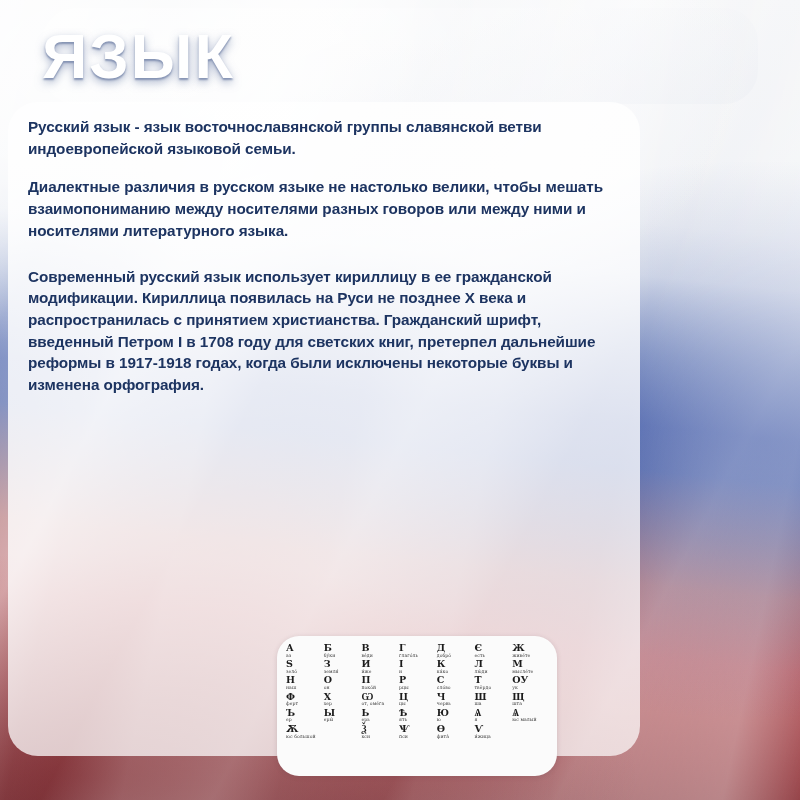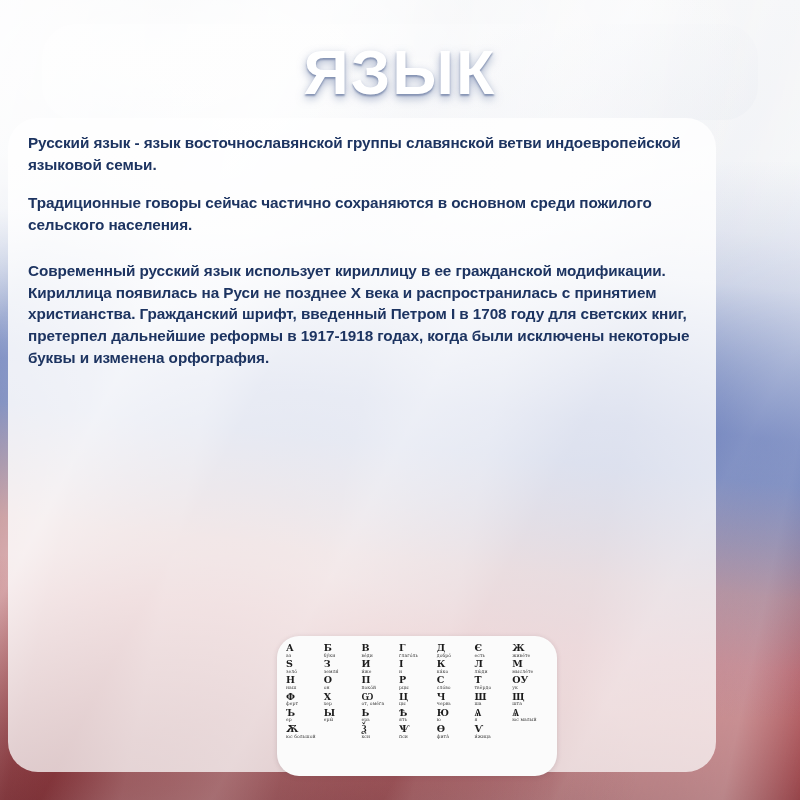--- a/index.html
+++ b/index.html
@@ -65,52 +65,51 @@
         rgba(255,255,255,0.85) 0%, rgba(255,255,255,0.0) 60%),
       radial-gradient(ellipse 90% 50% at 95% 55%,
         rgba(60,85,165,0.35) 0%, rgba(60,85,165,0.0) 70%),
       radial-gradient(ellipse 100% 40% at 10% 97%,
         rgba(120,30,36,0.45) 0%, rgba(120,30,36,0.0) 70%);
   }
 
   
   #title-pill {
     position: absolute;
-    left: 42px; top: 24px;
+    left: 42px; top: 8px;
     width: 716px; height: 96px;
     z-index: 2;
     border-radius: 34px;
     background: linear-gradient(160deg,
        rgba(255,255,255,0.50) 0%,
        rgba(255,255,255,0.22) 45%,
        rgba(230,233,240,0.30) 100%);
     display: flex;
     align-items: center;
-    justify-content: center;
   }
   #page-title {
     font-size: 63px;
     font-weight: 700;
     letter-spacing: 2px;
     color: #ffffff;
     line-height: 1;
     text-shadow:
       0 2px 2px rgba(120,135,170,0.85),
       0 4px 10px rgba(95,115,160,0.55),
       0 0 22px rgba(255,255,255,0.85);
     font-family: "Liberation Sans", "DejaVu Sans", sans-serif;
     margin: 0;
   }
 
   
   #content-card {
     position: absolute;
     left: 8px;
-    top: 118px;
-    width: 708px;
+    top: 102px;
+    width: 632px;
     height: 654px;
     z-index: 2;
     border-radius: 30px;
     background: linear-gradient(165deg,
         rgba(255,255,255,0.80) 0%,
         rgba(255,255,255,0.86) 30%,
         rgba(255,255,255,0.80) 58%,
         rgba(255,255,255,0.74) 78%,
         rgba(255,255,255,0.70) 100%);
     box-sizing: border-box;
@@ -182,21 +181,21 @@
 <div id="flag-fold-a"></div>
 <div id="flag-fold-b"></div>
 
 <div id="title-pill">
   <h1 id="page-title">ЯЗЫК</h1>
 </div>
 
 <div id="content-card">
   <div id="body-text">
     <p class="para">Русский язык - язык восточнославянской группы славянской ветви индоевропейской языковой семьи.</p>
-    <p class="para">Традиционные говоры сейчас частично сохраняются в основном среди пожилого сельского населения.</p>
+    <p class="para">Диалектные различия в русском языке не настолько велики, чтобы мешать взаимопониманию между носителями разных говоров или между ними и носителями литературного языка.</p>
     <p class="para">Современный русский язык использует кириллицу в ее гражданской модификации. Кириллица появилась на Руси не позднее X века и распространилась с принятием христианства. Гражданский шрифт, введенный Петром I в 1708 году для светских книг, претерпел дальнейшие реформы в 1917-1918 годах, когда были исключены некоторые буквы и изменена орфография.</p>
   </div>
 </div>
 
 <div id="alphabet-card">
   <table id="alphabet-table">
     <tbody>
         <tr>
           <td>
             <span class="glyph">А</span>

